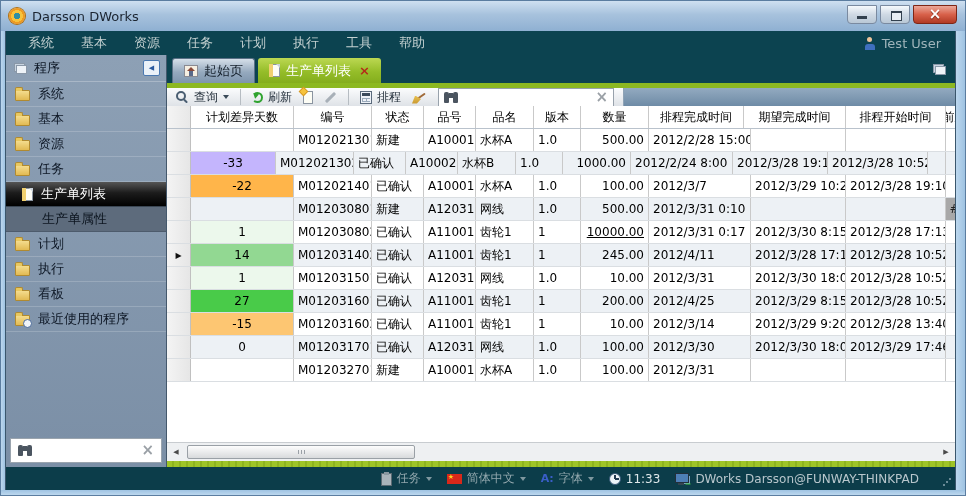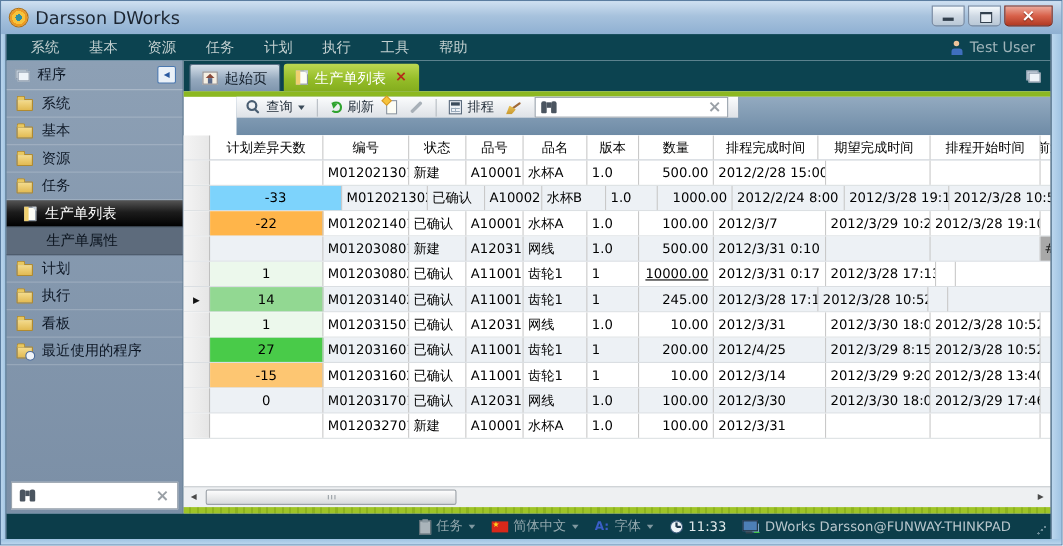--- a/index.html
+++ b/index.html
@@ -1,21 +1,21 @@
 <!DOCTYPE html>
 <html><head>
 <meta charset="utf-8">
 <style>
   * { margin:0; padding:0; box-sizing:border-box; }
   body { font-family:"DejaVu Sans","Liberation Sans",sans-serif; background:#d8e4f0; }
   .window { width:966px; height:496px; display:flex; flex-direction:column; border:1px solid #5b7da0; background:#a9cbe7; font-size:12px; overflow:hidden; }
 
   
   .titlebar { height:30px; flex:none; background:linear-gradient(#cfe0f1,#a7c2dd 45%,#8fb0d2); display:flex; align-items:center; gap:7px; padding:0 8px; }
-  .title { color:#1b2430; font-size:16px; }
+  .title { color:#1b2430; font-size:13px; }
   .win-controls { margin-left:auto; display:flex; align-items:flex-start; margin-top:-4px; }
   .wbtn { width:30px; height:19px; border:1px solid #7a8aa0; border-radius:0 0 4px 4px; background:linear-gradient(#f6fafd,#cfd9e4 50%,#b9c8d6); margin-left:3px; position:relative; cursor:default; }
   .wbtn.min::after { content:""; position:absolute; left:9px; right:9px; bottom:4px; height:3px; background:#32404e; }
   .wbtn.max::after { content:""; position:absolute; left:10px; top:5px; width:9px; height:7px; border:1px solid #32404e; border-top-width:2px; background:#e8eef4; }
   .wbtn.close { width:44px; background:linear-gradient(#eba89a,#d8614a 50%,#b13a24); border-color:#7e2616; }
   .wbtn.close::after { content:"×"; position:absolute; left:0; right:0; top:0; bottom:1px; color:#fff; font-weight:bold; font-size:15px; line-height:17px; text-align:center; text-shadow:0 1px 1px #701f10; }
 
   
   .bodywrap { flex:1; display:flex; min-height:0; }
   .edge { flex:none; background:linear-gradient(90deg,#bcd7ee,#9fc3e2); }
@@ -47,21 +47,21 @@
   .main { flex:1; display:flex; flex-direction:column; min-width:0; background:#fff; }
   .tabbar { height:28px; flex:none; background:#0c4350; display:flex; align-items:flex-end; padding-left:5px; gap:3px; }
   .tab { height:25px; display:flex; align-items:center; gap:6px; padding:0 11px; border-radius:3px 3px 0 0; font-size:13px; cursor:pointer; }
   .tab.inactive { background:linear-gradient(#d5dfe9,#95a9be 55%,#7e95ad); color:#15202c; border:1px solid #5a7086; border-bottom:none; }
   .tab.active { background:linear-gradient(#bcd852,#95bd29 55%,#84ad1d); color:#fff; }
   .tab-close { color:#b52a1a; font-weight:bold; font-size:13px; line-height:1; margin-left:2px; }
   .tabbar-right { margin-left:auto; align-self:center; margin-right:9px; }
   .strip-top { height:5px; flex:none; background:#8cb821; }
 
   
-  .toolbar { height:35px; flex:none; background:linear-gradient(#93aac0,#6e8ba6); display:flex; align-items:flex-start;margin-left:48px; }
+  .toolbar { height:18px; flex:none; background:linear-gradient(#93aac0,#6e8ba6); display:flex; align-items:center; }
   .toolbar-light { display:flex; align-items:center; background:linear-gradient(#fbfcfd,#dde1e6); padding:0 9px 0 6px; gap:5px; border-right:1px solid #8fa3b6; }
   .tbtn { display:flex; align-items:center; gap:5px; color:#1e2a36; padding:0 3px; height:19px; cursor:pointer; white-space:nowrap; }
   .tsep { width:1px; height:16px; background:#b6bcc2; margin:0 3px; }
   .tsearch { width:176px; height:19px; background:#fff; border:1px solid #98a2ac; display:flex; align-items:center; padding:0 5px; gap:5px; margin-left:4px; }
   .tsearch input { flex:1; min-width:0; border:none; outline:none; font-size:12px; font-family:inherit; }
 
   
   .grid { flex:none; background:#fff; overflow:hidden; }
   .t-row { display:flex; height:23px; border-bottom:1px solid #dadee2; background:#fff; }
   .t-row.even { background:#edf1f5; }
@@ -309,21 +309,21 @@
                 <div class="t-cell" style="width: 58px;">水杯A</div>
                 <div class="t-cell" style="width: 47px;">1.0</div>
                 <div class="t-cell a-r" style="width: 68px;">500.00</div>
                 <div class="t-cell" style="width: 102px;">2012/2/28 15:00</div>
                 <div class="t-cell" style="width: 95px;"></div>
                 <div class="t-cell" style="width: 100px;"></div>
                 <div class="t-cell" style="width: 18px;"></div>
               </div>
               <div class="t-row even">
                 <div class="t-rowhead"></div>
-                <div class="t-cell a-c" style="width: 120px; background: #7dd3fc;">-33</div>
+                <div class="t-cell a-c" style="width: 85px; background: #c4b5fd;">-33</div>
                 <div class="t-cell" style="width: 78px;">M012021302</div>
                 <div class="t-cell" style="width: 52px;">已确认</div>
                 <div class="t-cell" style="width: 52px;">A10002</div>
                 <div class="t-cell" style="width: 58px;">水杯B</div>
                 <div class="t-cell" style="width: 47px;">1.0</div>
                 <div class="t-cell a-r" style="width: 68px;">1000.00</div>
                 <div class="t-cell" style="width: 102px;">2012/2/24 8:00</div>
                 <div class="t-cell" style="width: 95px;">2012/3/28 19:10</div>
                 <div class="t-cell" style="width: 100px;">2012/3/28 10:52</div>
                 <div class="t-cell" style="width: 18px;"></div>
@@ -359,34 +359,36 @@
               <div class="t-row">
                 <div class="t-rowhead"></div>
                 <div class="t-cell a-c" style="width: 103px; background: rgb(236, 248, 236);">1</div>
                 <div class="t-cell" style="width: 78px;">M012030802</div>
                 <div class="t-cell" style="width: 52px;">已确认</div>
                 <div class="t-cell" style="width: 52px;">A11001</div>
                 <div class="t-cell" style="width: 58px;">齿轮1</div>
                 <div class="t-cell" style="width: 47px;">1</div>
                 <div class="t-cell a-r" style="width: 68px; text-decoration: underline;">10000.00</div>
                 <div class="t-cell" style="width: 102px;">2012/3/31 0:17</div>
+                <div class="t-cell" style="width: 95px;">2012/3/30 8:15</div>
                 <div class="t-cell" style="width: 100px;">2012/3/28 17:13</div>
                 <div class="t-cell" style="width: 18px;"></div>
               </div>
               <div class="t-row even">
                 <div class="t-rowhead">
                   <span class="i i-arrow-r"></span>
                 </div>
                 <div class="t-cell a-c" style="width: 103px; background: rgb(146, 216, 146);">14</div>
                 <div class="t-cell" style="width: 78px;">M012031402</div>
                 <div class="t-cell" style="width: 52px;">已确认</div>
                 <div class="t-cell" style="width: 52px;">A11001</div>
                 <div class="t-cell" style="width: 58px;">齿轮1</div>
                 <div class="t-cell" style="width: 47px;">1</div>
                 <div class="t-cell a-r" style="width: 68px;">245.00</div>
+                <div class="t-cell" style="width: 102px;">2012/4/11</div>
                 <div class="t-cell" style="width: 95px;">2012/3/28 17:13</div>
                 <div class="t-cell" style="width: 100px;">2012/3/28 10:52</div>
                 <div class="t-cell" style="width: 18px;"></div>
               </div>
               <div class="t-row">
                 <div class="t-rowhead"></div>
                 <div class="t-cell a-c" style="width: 103px; background: rgb(236, 248, 236);">1</div>
                 <div class="t-cell" style="width: 78px;">M012031501</div>
                 <div class="t-cell" style="width: 52px;">已确认</div>
                 <div class="t-cell" style="width: 52px;">A12031</div>

